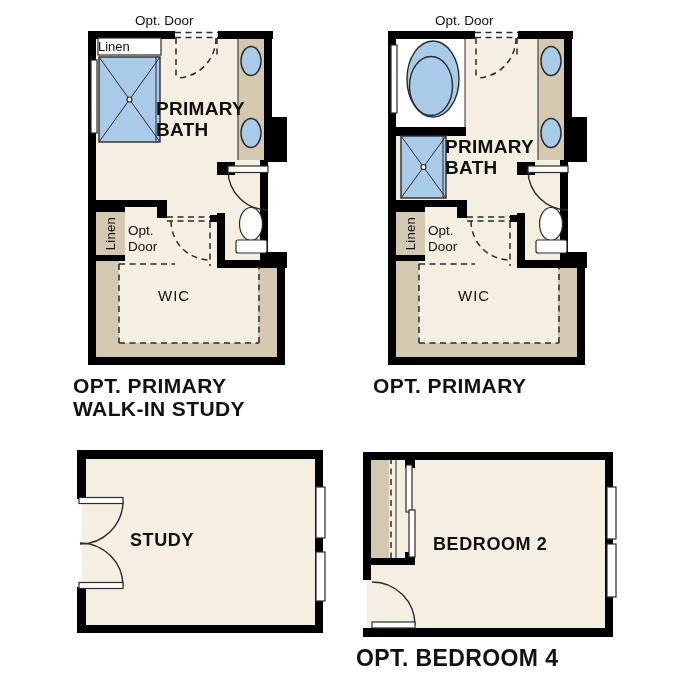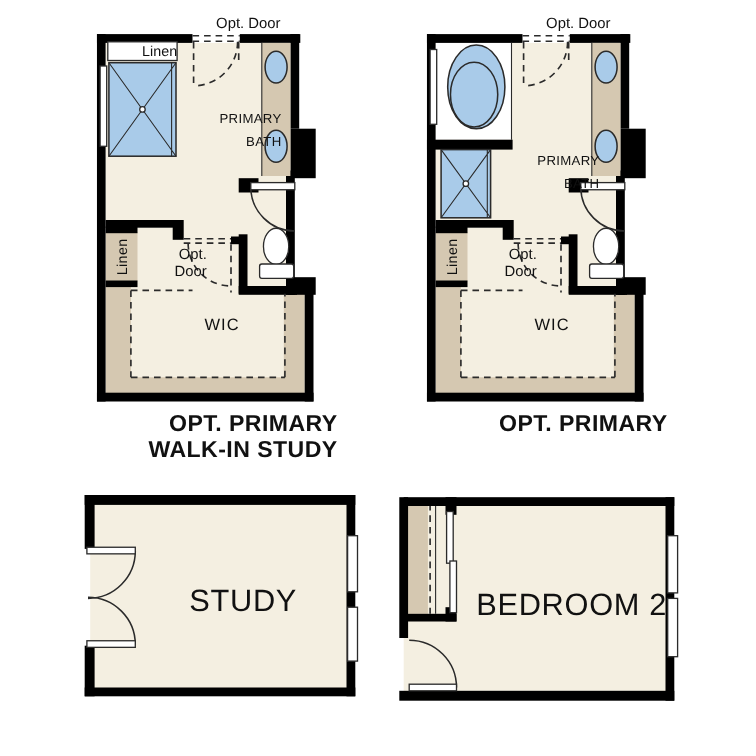--- a/index.html
+++ b/index.html
@@ -7,26 +7,26 @@
     --line:#2b2b2b; --text:#111111; --bg:#ffffff;
   }
   html,body{margin:0;padding:0}
   body{
     width:687px;height:687px;position:relative;background:var(--bg);
     font-family:"Liberation Sans",sans-serif;color:var(--text);
     overflow:hidden;
   }
   .plan{position:absolute}
   .plan svg{position:absolute;left:0;display:block}
-  .lbl{position:absolute;text-align:right;color:var(--text)}
+  .lbl{position:absolute;text-align:left;color:var(--text)}
   .small{font-size:13.5px;line-height:16px;white-space:nowrap}
   .two-line{font-size:13.5px;line-height:15.5px}
-  .room{font-weight:normal;font-size:12px;line-height:21px;letter-spacing:.3px}
-  .room-lg{font-weight:normal;font-size:28px;letter-spacing:.6px;white-space:nowrap}
-  .caption{position:absolute;text-align:right;font-weight:bold;letter-spacing:.4px;white-space:nowrap}
+  .room{font-weight:bold;font-size:19px;line-height:21px;letter-spacing:.3px}
+  .room-lg{font-weight:bold;font-size:18px;letter-spacing:.6px;white-space:nowrap}
+  .caption{position:absolute;text-align:left;font-weight:bold;letter-spacing:.4px;white-space:nowrap}
   .cap-sm{font-size:21px;line-height:22.5px}
   .cap-lg{font-size:23px;line-height:24px}
   .linen-box{display:flex;align-items:center;justify-content:center}
   .linen-box span{transform:rotate(-90deg);font-size:13px;letter-spacing:.3px}
   
   .w{fill:var(--wall)}
   .fl{fill:var(--floor)}
   .tan{fill:var(--tan)}
   .wht{fill:#ffffff;stroke:var(--line);stroke-width:1.2}
   .whtn{fill:#ffffff}
@@ -257,13 +257,14 @@
     <g>
       <path class="ln" d="M16,138 A43,43 0 0 1 59,181"></path>
       <rect class="wht" x="16" y="178" width="43" height="6"></rect>
     </g>
     <g>
       <rect class="wht" x="251" y="43" width="9" height="52"></rect>
       <rect class="wht" x="251" y="100" width="9" height="53"></rect>
     </g>
   </svg>
   <div class="lbl room-lg" style="left:77px;top:90px;width:160px">BEDROOM 2</div>
+  <div class="caption cap-lg" style="left:0;top:202px;width:268px">OPT. BEDROOM 4</div>
 </div>
 
 </body></html>

